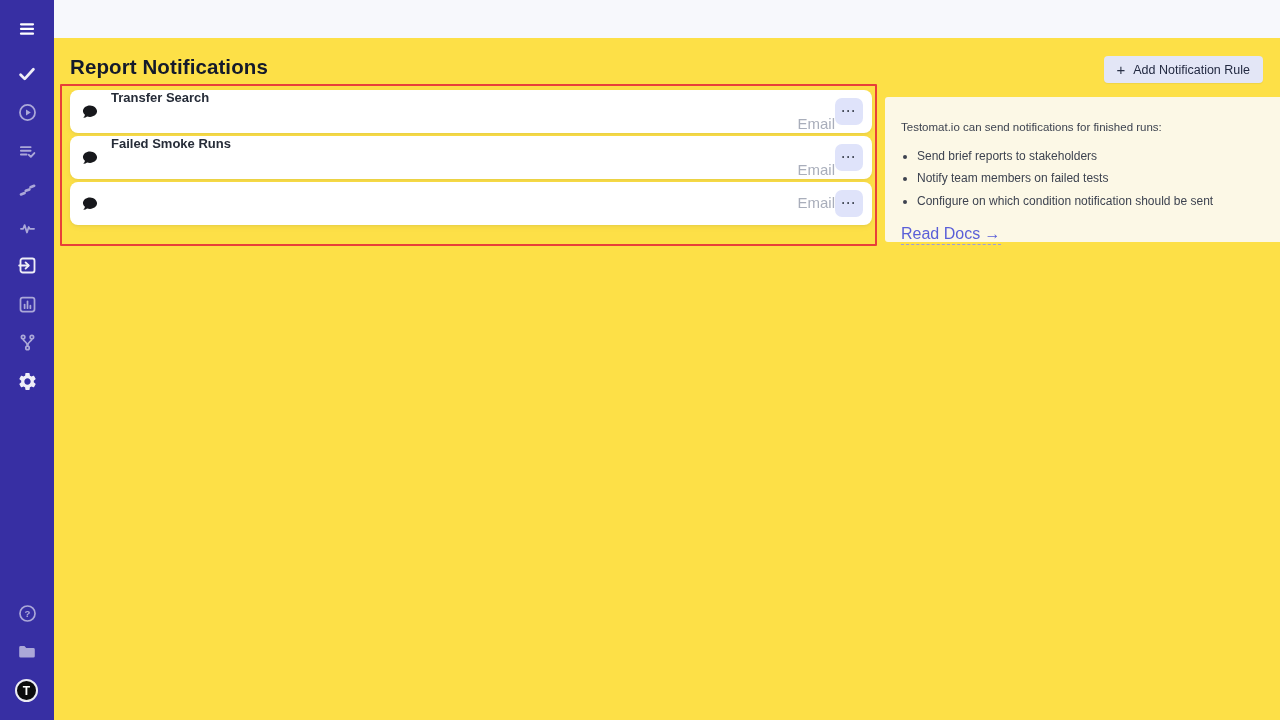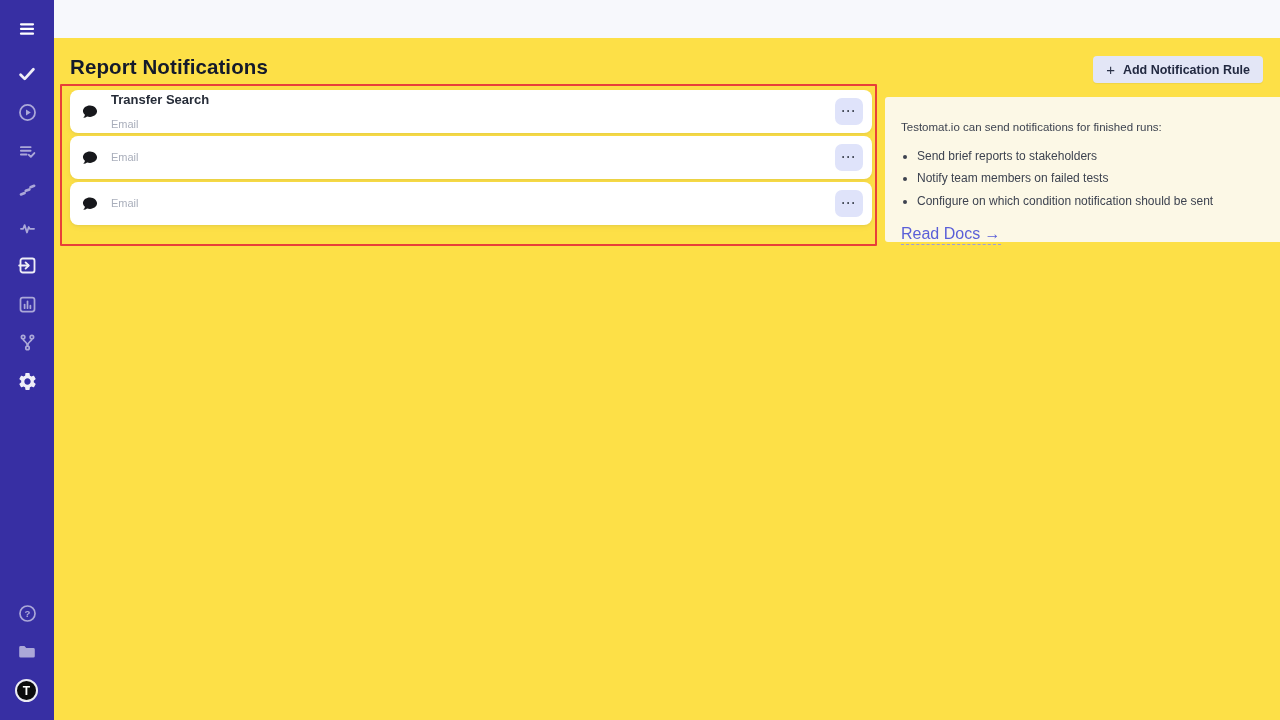--- a/index.html
+++ b/index.html
@@ -24,32 +24,32 @@
   
   .main { position:relative; flex:1; height:720px; background:#fde047;margin-top:38px; }
 
   .page-title { position:absolute; left:16px; top:17px; font-size:20.5px; font-weight:700;
                 color:#141a2b; letter-spacing:.1px; }
 
   .add-btn { position:absolute; right:17px; top:18px; height:27px; padding:0 13px;
              background:#e3e6f6; border:none; border-radius:4px; display:flex;
              align-items:center; gap:8px; cursor:pointer; box-shadow:0 1px 1px rgba(20,26,60,.06); }
   .add-btn .plus { font-size:15px; font-weight:500; color:#2a3147; line-height:1; margin-top:-1px; }
-  .add-btn .lbl  { font-size:12.5px; font-weight:700; color:#222941; white-space:nowrap; }
+  .add-btn .lbl  { font-size:12.5px; font-weight:400; color:#222941; white-space:nowrap; }
 
   
   .rules-list { position:absolute; left:16px; top:52px; width:802px; }
   .rule-card { height:43px; background:#ffffff; border-radius:8px; margin-bottom:3px;
                display:flex; align-items:center; padding:0 9px 0 11px;
                box-shadow:0 1px 2px rgba(25,32,70,.05), 0 2px 6px rgba(25,32,70,.05);
                cursor:pointer; }
   .bubble { width:18px; height:18px; flex:0 0 18px; margin-right:12px; }
   .rule-text { display:flex; flex-direction:column; justify-content:center; flex:1; gap:10px; }
   .rule-title { font-size:13px; font-weight:700; color:#262c38; line-height:1.15; }
-  .rule-channel { font-size:11px; color:#a9aebb; line-height:1.1; }
+  .rule-channel { font-size:15px; color:#a9aebb; line-height:1.1;text-align:right; }
   .menu-btn { width:28px; height:27px; border:none; border-radius:7px; background:#dfe3fa;
               color:#454b59; font-size:12px; font-weight:700; letter-spacing:1px;
               line-height:27px; text-align:center; cursor:pointer; padding:0; }
 
   
   .annotation-box { position:absolute; left:6px; top:46px; width:817px; height:162px;
                     border:2.5px solid #e84039; border-radius:1px; pointer-events:none; }
 
   
   .info-panel { position:absolute; left:831px; top:59px; width:428px; height:145px;
@@ -182,20 +182,21 @@
           <div class="rule-channel">Email</div>
         </div>
         <button class="menu-btn">···</button>
       </div>
 
       <div class="rule-card">
         <svg class="bubble" viewBox="0 0 24 24" fill="#17181c">
           <path d="M12 3.2c-5.2 0-9.4 3.3-9.4 7.4 0 2 1 3.8 2.7 5.1-.2 1.3-.9 2.5-1.9 3.3-.2.2-.1.5.2.5 1.6 0 3.2-.6 4.5-1.6 1.2.4 2.5.6 3.9.6 5.2 0 9.4-3.3 9.4-7.4S17.2 3.2 12 3.2z"></path>
         </svg>
         <div class="rule-text">
+          <div class="rule-title">Failed Smoke Runs</div>
           <div class="rule-channel">Email</div>
         </div>
         <button class="menu-btn">···</button>
       </div>
 
       <div class="rule-card">
         <svg class="bubble" viewBox="0 0 24 24" fill="#17181c">
           <path d="M12 3.2c-5.2 0-9.4 3.3-9.4 7.4 0 2 1 3.8 2.7 5.1-.2 1.3-.9 2.5-1.9 3.3-.2.2-.1.5.2.5 1.6 0 3.2-.6 4.5-1.6 1.2.4 2.5.6 3.9.6 5.2 0 9.4-3.3 9.4-7.4S17.2 3.2 12 3.2z"></path>
         </svg>
         <div class="rule-text">

